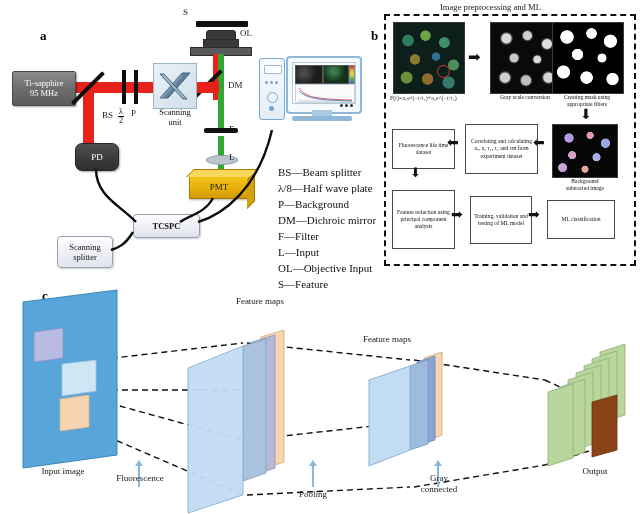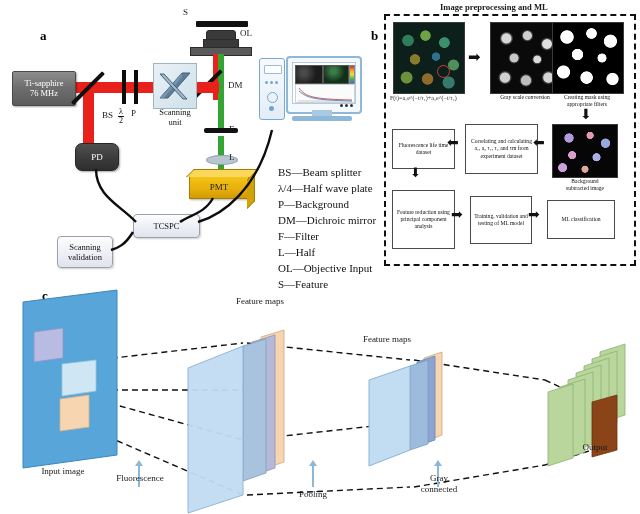--- a/index.html
+++ b/index.html
@@ -91,21 +91,21 @@
     <div class="lbl" style="left:229px;top:152px;font-size:9px;">L</div>
 
     <div class="box-pmt" style="left:189px;top:175px;width:58px;height:22px;">PMT</div>
 
     <div class="beam-red" style="left:72px;top:82px;width:147px;height:11px;"></div>
 
     <div class="beam-red" style="left:83px;top:88px;width:11px;height:56px;"></div>
 
     <div class="box-tisa" style="left:12px;top:71px;width:62px;height:33px;">
       <span>Ti-sapphire</span>
-      <span>76 MHz</span>
+      <span>95 MHz</span>
     </div>
 
     <div class="mirror" style="left:86px;top:66px;width:3.5px;height:44px;
          transform:rotate(45deg);transform-origin:center;"></div>
     <div class="lbl" style="left:102px;top:110px;font-size:9px;">BS</div>
 
     <div class="plate" style="left:122px;top:70px;width:3.5px;height:34px;"></div>
     <div class="plate" style="left:134px;top:70px;width:3.5px;height:34px;"></div>
     <div style="position:absolute;left:118px;top:108px;font-size:8px;text-align:center;line-height:1;">
       <div style="border-bottom:1px solid #111;padding:0 1px;">λ</div>
@@ -120,25 +120,25 @@
         <polygon points="6,10 10,10 33,35 29,35" fill="#9fb6c8" stroke="#44627a" stroke-width="1"></polygon>
       </svg>
     </div>
     <div style="position:absolute;left:150px;top:108px;width:50px;text-align:center;font-size:8.5px;line-height:1.15;">
       <div>Scanning</div>
       <div>unit</div>
     </div>
 
     <div class="box-pd" style="left:75px;top:143px;width:42px;height:26px;">PD</div>
 
-    <div class="box-tcspc" style="left:133px;top:214px;width:65px;height:22px;">TCSPC</div>
+    <div class="box-tcspc" style="left:133px;top:214px;width:65px;height:22px;font-weight:bold;">TCSPC</div>
 
     <div class="box-scan-if" style="left:57px;top:236px;width:54px;height:30px;">
       <span>Scanning</span>
-      <span>validation</span>
+      <span>splitter</span>
     </div>
 
     <svg style="position:absolute;left:0;top:0;width:320px;height:290px;overflow:visible;">
       <path d="M96,169 C96,196 120,205 136,222" stroke="#0d0d0d" stroke-width="2.4" fill="none"></path>
       <path d="M213,198 C205,213 190,215 180,222" stroke="#0d0d0d" stroke-width="2.4" fill="none"></path>
       <path d="M133,232 C125,245 118,248 111,250" stroke="#0d0d0d" stroke-width="2.4" fill="none"></path>
       <path d="M198,222 C222,215 258,190 272,130" stroke="#0d0d0d" stroke-width="2.4" fill="none"></path>
     </svg>
 
     <div class="tower" style="left:259px;top:58px;width:24px;height:60px;">
@@ -172,34 +172,34 @@
         <span style="width:3px;height:3px;background:#333;border-radius:50%;display:block;"></span>
         <span style="width:3px;height:3px;background:#333;border-radius:50%;display:block;"></span>
         <span style="width:3px;height:3px;background:#333;border-radius:50%;display:block;"></span>
       </div>
     </div>
     <div style="position:absolute;left:312px;top:110px;width:20px;height:6px;background:#a9c8e2;"></div>
     <div style="position:absolute;left:292px;top:116px;width:60px;height:5px;background:#8fb8d8;border-radius:2px;"></div>
 
     <div style="position:absolute;left:278px;top:165px;font-size:11px;line-height:1.45;">
       <div>BS—Beam splitter</div>
-      <div>λ/4—Half wave plate</div>
+      <div>λ/8—Half wave plate</div>
       <div>P—Background</div>
       <div>DM—Dichroic mirror</div>
       <div>F—Filter</div>
-      <div>L—Half</div>
+      <div>L—Input</div>
       <div>OL—Objective Input</div>
       <div>S—Feature</div>
     </div>
   </div>
 
   <div>
     <div class="lbl panel-letter" style="left:371px;top:28px;">b</div>
 
-    <div class="lbl" style="left:440px;top:2px;font-size:8.6px;font-weight:bold;">Image preprocessing and ML</div>
+    <div class="lbl" style="left:440px;top:2px;font-size:8.6px;">Image preprocessing and ML</div>
 
     <div class="dashbox" style="left:384px;top:14px;width:248px;height:248px;"></div>
 
     <div class="mini-img" style="left:393px;top:22px;width:70px;height:70px;
          background:
            radial-gradient(circle at 20% 25%,#2e7d5b 0 7%,transparent 8%),
            radial-gradient(circle at 45% 18%,#6ea343 0 7%,transparent 8%),
            radial-gradient(circle at 72% 28%,#3b8f6a 0 7%,transparent 8%),
            radial-gradient(circle at 30% 52%,#8a7a2e 0 8%,transparent 9%),
            radial-gradient(circle at 60% 48%,#2f6f8f 0 7%,transparent 8%),
@@ -352,16 +352,16 @@
 
     <div class="cnn-lbl" style="left:8px;top:466px;width:110px;text-align:center;">Input image</div>
     <div class="cnn-lbl" style="left:105px;top:473px;width:70px;">Fluorescence</div>
     <div class="cnn-lbl" style="left:220px;top:296px;width:80px;">Feature maps</div>
     <div class="cnn-lbl" style="left:283px;top:489px;width:60px;">Pooling</div>
     <div class="cnn-lbl" style="left:347px;top:334px;width:80px;">Feature maps</div>
     <div class="cnn-lbl" style="left:408px;top:473px;width:62px;line-height:1.2;">
       <div>Gray</div>
       <div>connected</div>
     </div>
-    <div class="cnn-lbl" style="left:565px;top:442px;width:60px;">Output</div>
+    <div class="cnn-lbl" style="left:565px;top:466px;width:60px;">Output</div>
   </div>
 
 </div>
 
 </body></html>

